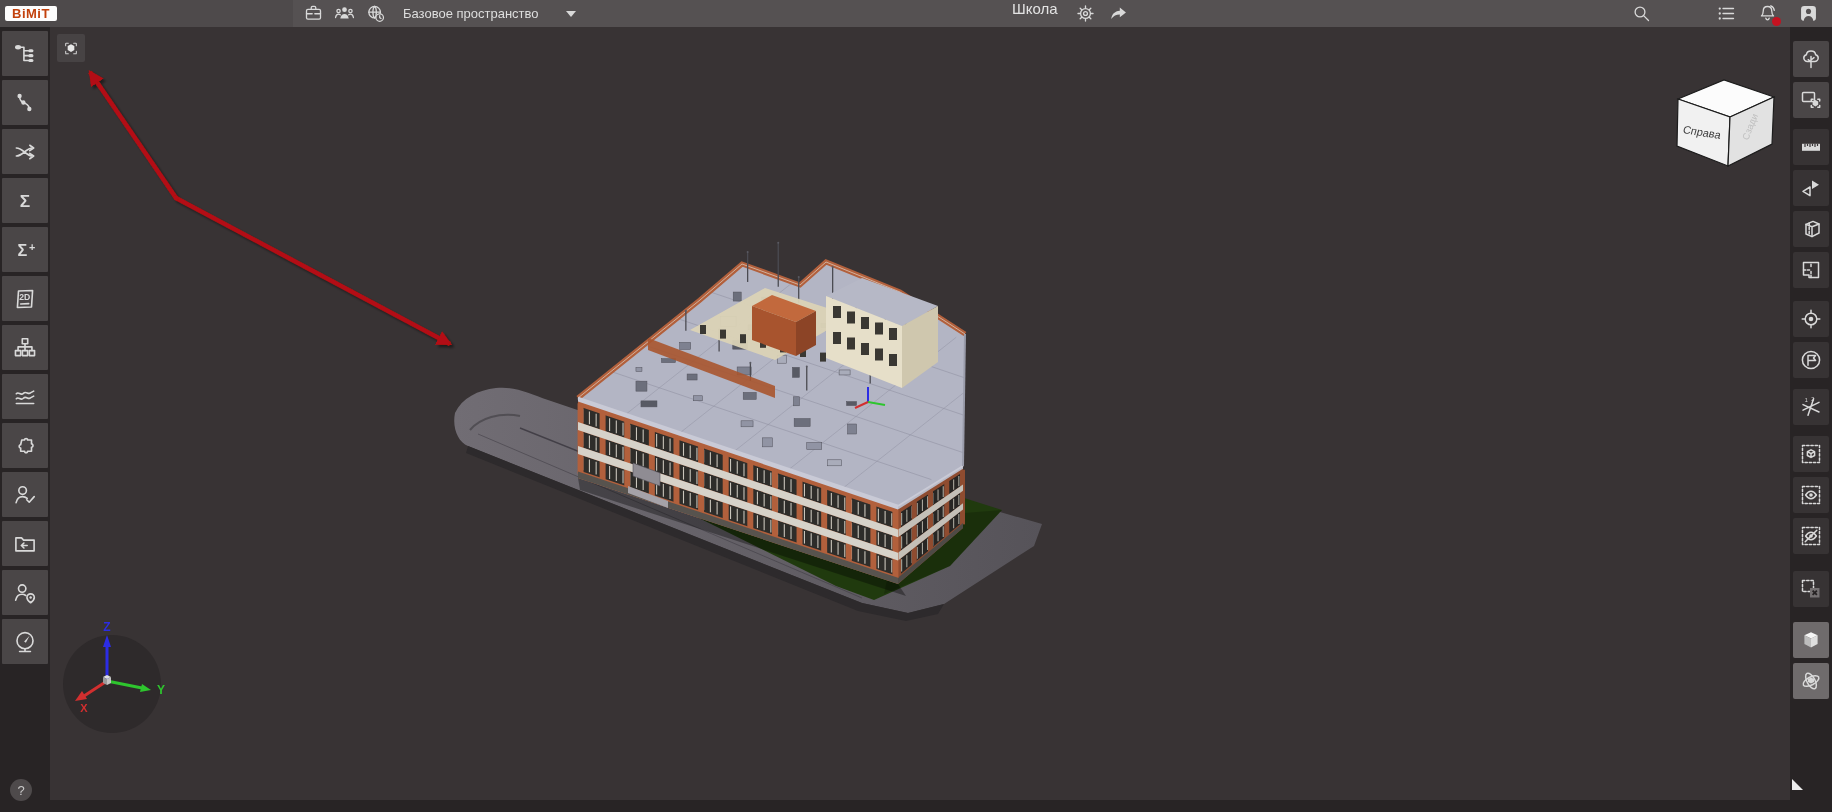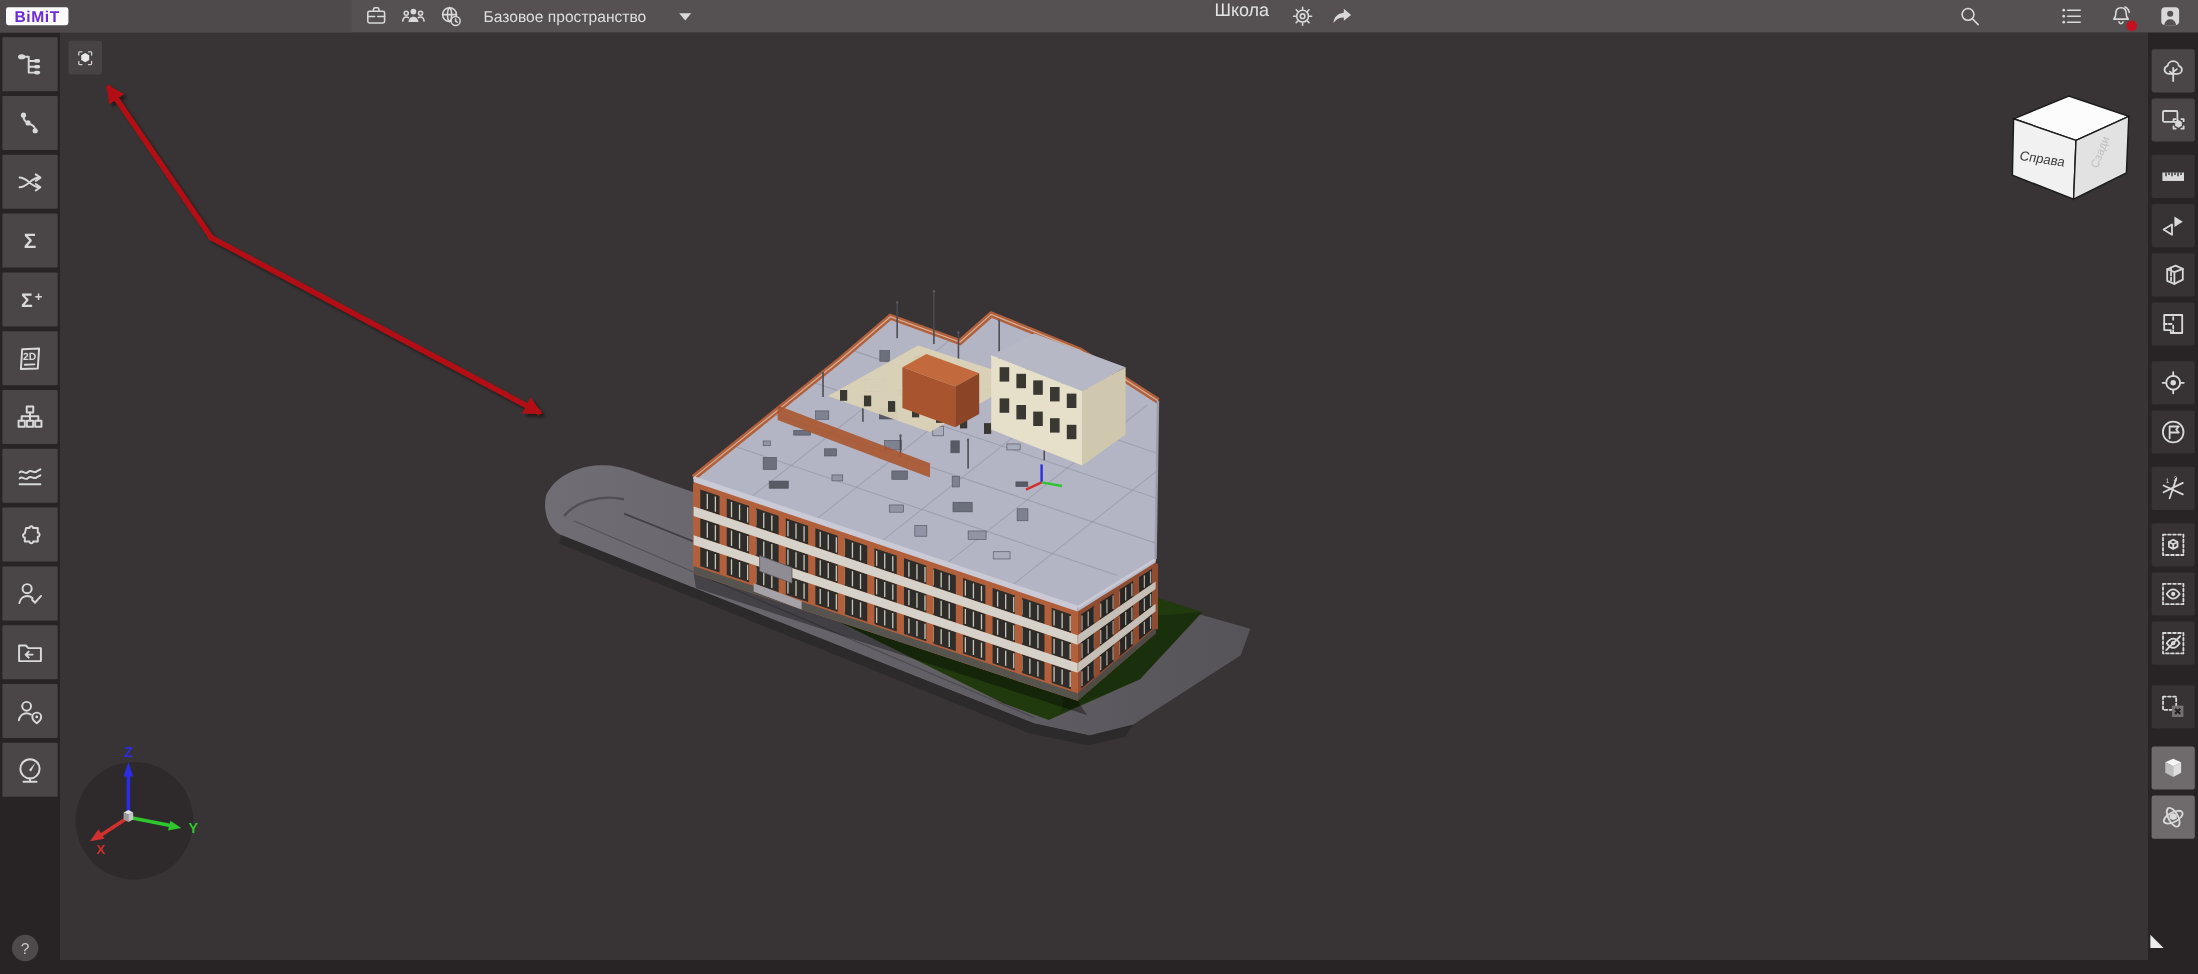--- a/index.html
+++ b/index.html
@@ -1,21 +1,21 @@
 <!DOCTYPE html>
 <html><head>
 <meta charset="utf-8">
 <style>
   html,body{margin:0;padding:0;width:1832px;height:812px;overflow:hidden;
     background:#383334;font-family:"Liberation Sans",sans-serif;position:relative;}
   
   .topbar{position:absolute;top:0;left:0;right:0;height:27px;background:#555152;
     display:flex;align-items:center;z-index:50;}
   .tb-left-zone{height:100%;width:293px;background:#4e4a4b;display:flex;align-items:center;flex:none;}
-  .logo{margin-left:5px;background:#fdfdfd;color:#6d28d9;font-weight:bold;font-size:13px;
+  .logo{margin-left:5px;background:#fdfdfd;color:#c2410c;font-weight:bold;font-size:13px;
     padding:0 7px;border-radius:2px;letter-spacing:.5px;line-height:15px;}
   .tb-tools{display:flex;align-items:center;gap:4px;margin-left:7px;}
   .tbbtn{position:relative;width:27px;height:26px;background:none;border:none;padding:2px;
     display:flex;align-items:center;justify-content:center;cursor:pointer;}
   .tbbtn svg{width:21px;height:21px;}
   .workspace{display:flex;align-items:center;margin-left:14px;cursor:pointer;}
   .workspace .ws-label{color:#dedede;font-size:13px;}
   .workspace .caret{margin-left:26px;width:12px;height:8px;display:block;}
   .title-zone{position:absolute;left:1012px;top:0;height:27px;display:flex;align-items:flex-start;gap:6px;}
   .proj-title{color:#e3e3e3;font-size:15px;margin-right:8px;}

